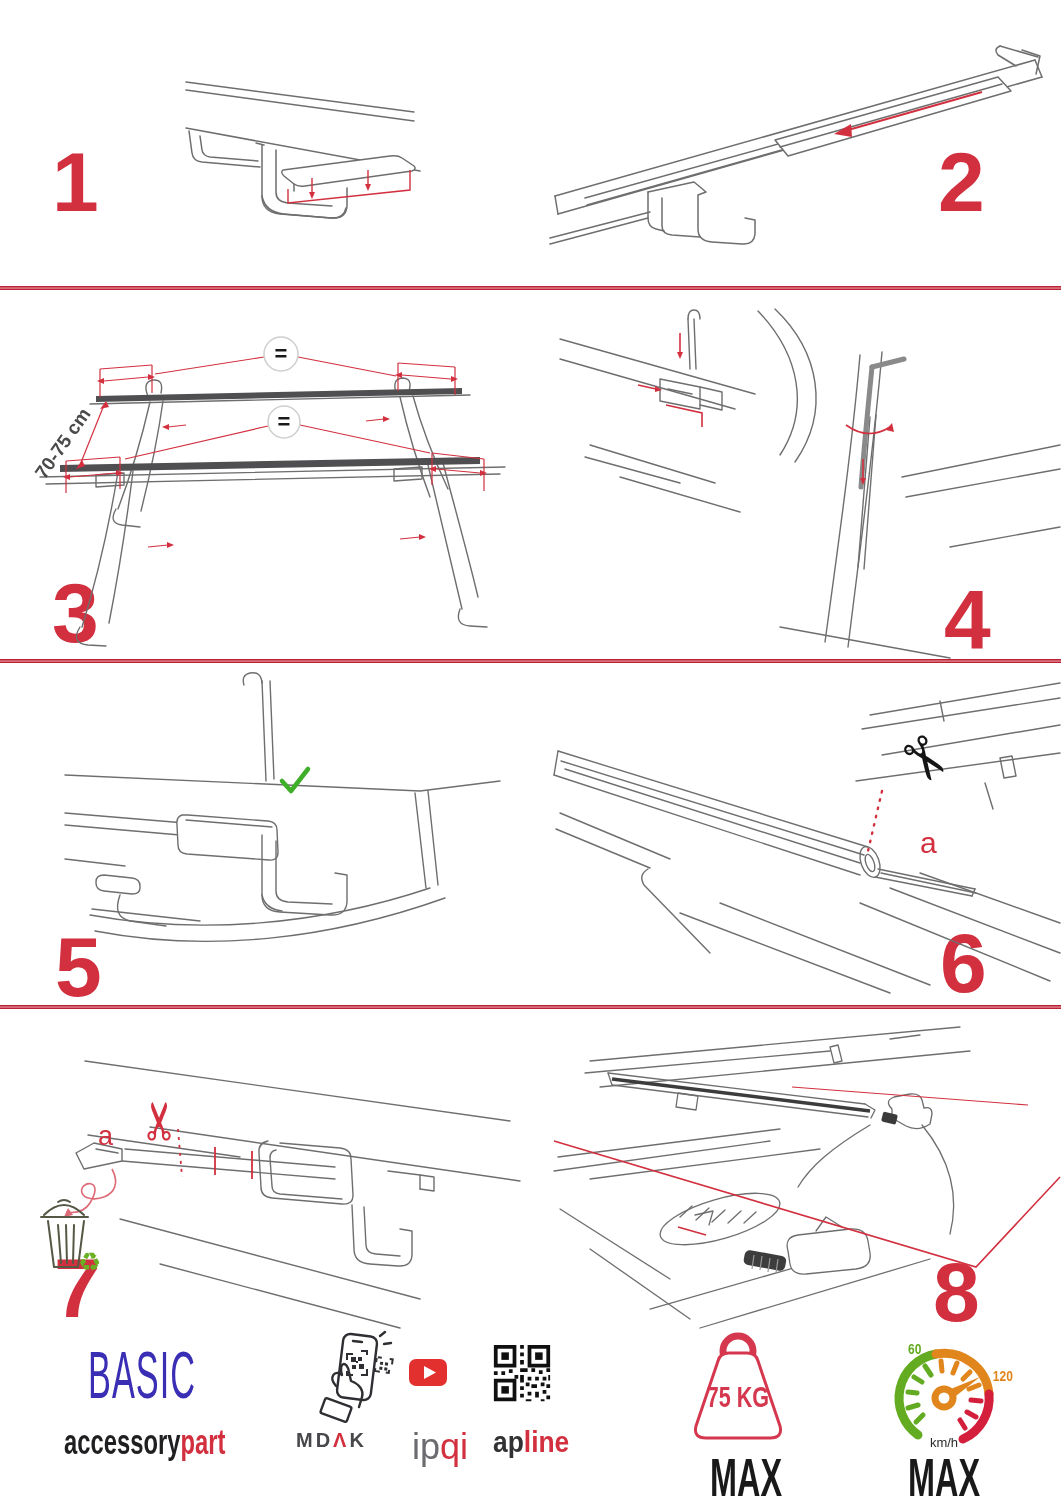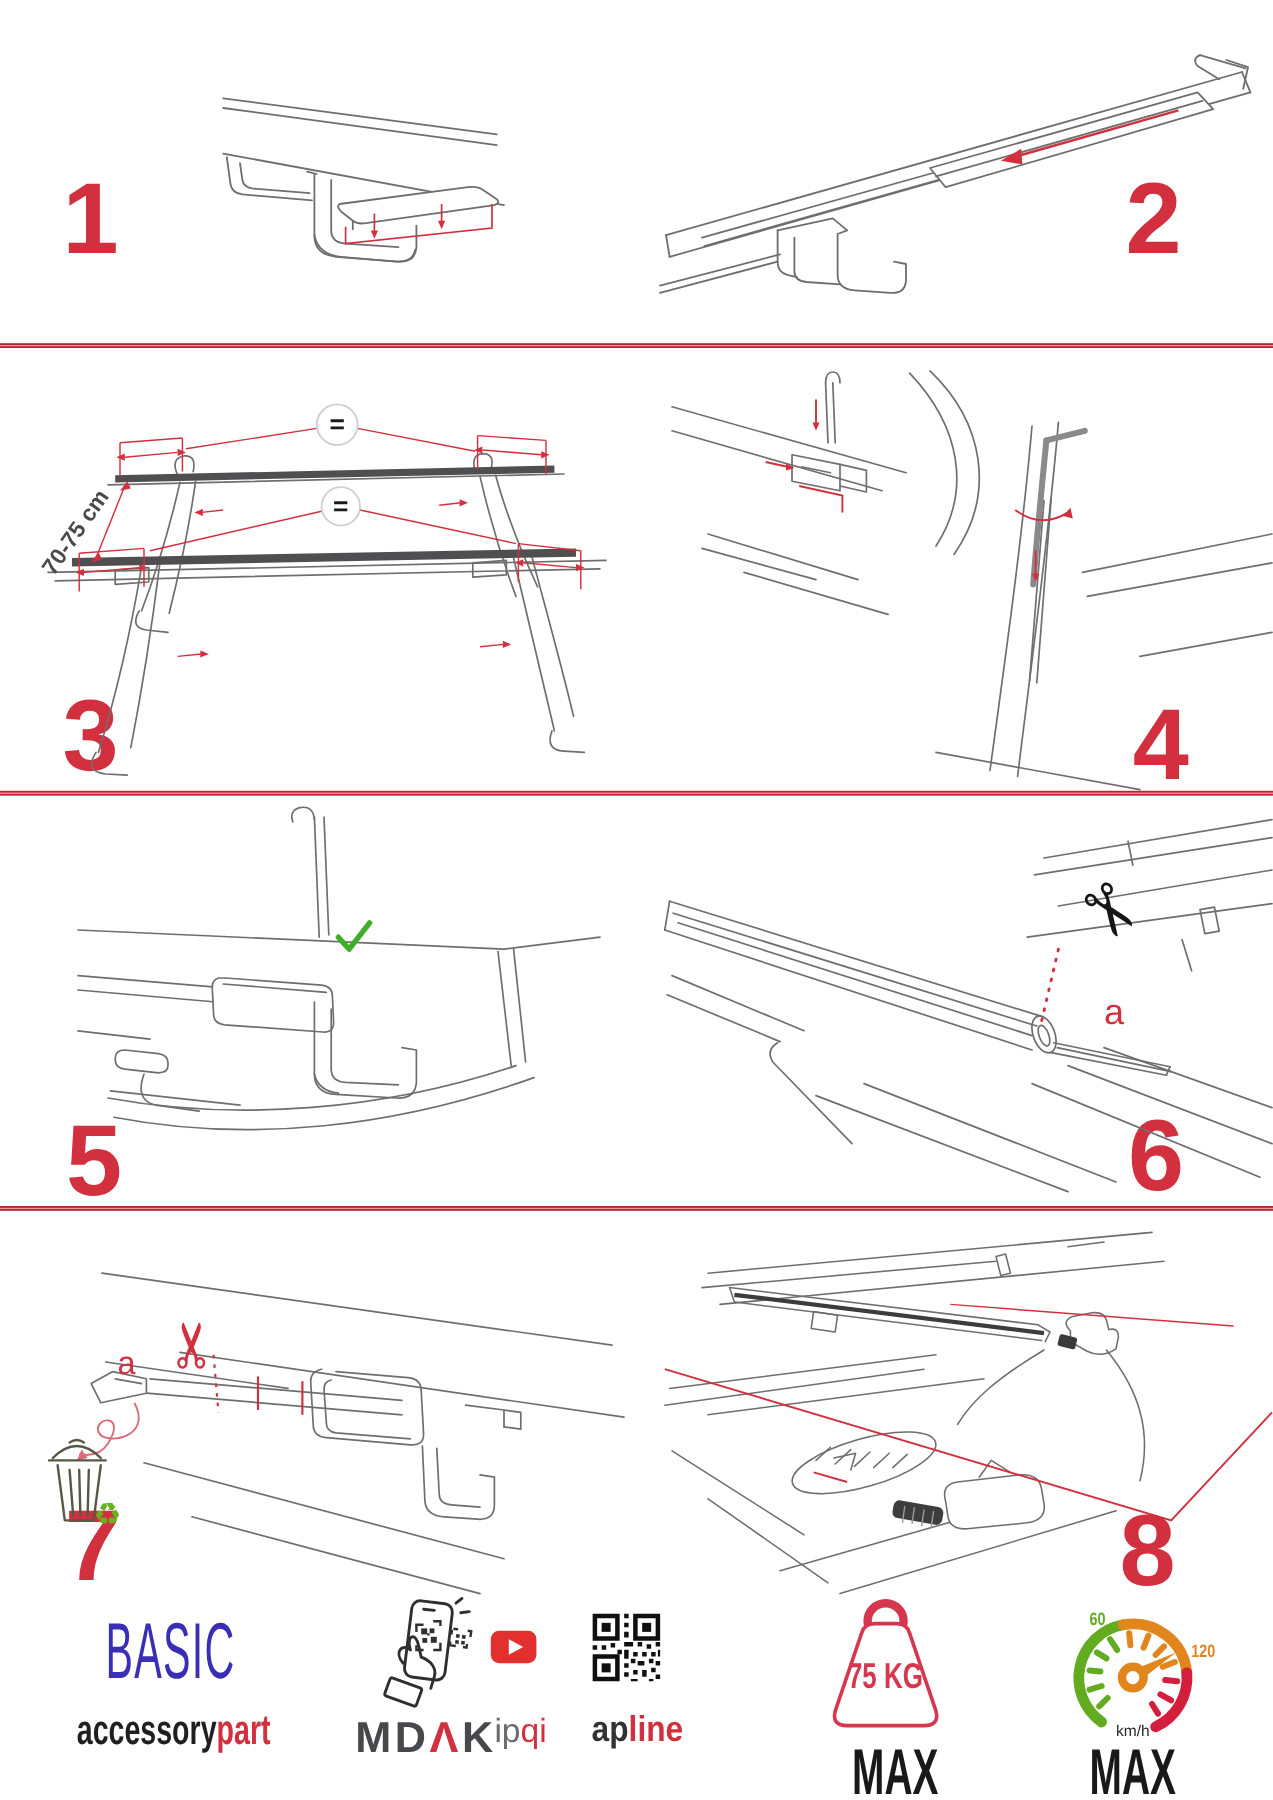--- a/index.html
+++ b/index.html
@@ -8,24 +8,24 @@
   .sep{position:absolute;left:0;width:1061px;height:4px;
        background:linear-gradient(180deg,#b92134 0%,#b92134 28%,#ea97a0 46%,#ea97a0 56%,#b92134 74%,#b92134 100%);}
   .step-num{position:absolute;font-size:84px;font-weight:bold;line-height:1;color:#d2303f;letter-spacing:0;}
   svg{position:absolute;overflow:visible;}
   .art line,.art path,.art ellipse,.art circle{vector-effect:non-scaling-stroke;}
   .brand-title{position:absolute;left:88px;top:1342px;font-size:66px;font-weight:400;color:#3a2eb5;
                transform:scaleX(0.52);transform-origin:left top;letter-spacing:2px;line-height:1;}
   .brand-sub{position:absolute;left:64px;top:1424px;font-size:35px;font-weight:bold;line-height:1;
              transform:scaleX(0.68);transform-origin:left top;white-space:nowrap;}
   .brand-sub .black{color:#1f1f22;} .brand-sub .red{color:#d2303f;}
-  .mdak{position:absolute;left:296px;top:1430px;font-size:36px;font-weight:bold;color:#48484c;
+  .mdak{position:absolute;left:296px;top:1430px;font-size:20px;font-weight:bold;color:#48484c;
         letter-spacing:3px;line-height:1;white-space:nowrap;}
   .mdak .lam{color:#d2303f;}
-  .ipqi{position:absolute;left:412px;top:1429px;font-size:28px;color:#6b6b70;line-height:1;white-space:nowrap;}
+  .ipqi{position:absolute;left:412px;top:1429px;font-size:36px;color:#6b6b70;line-height:1;white-space:nowrap;}
   .ipqi .red{color:#d2303f;}
   .apline{position:absolute;left:493px;top:1427px;font-size:30px;font-weight:bold;line-height:1;white-space:nowrap;
           transform:scaleX(0.88);transform-origin:left top;}
   .apline .dark{color:#323235;} .apline .red{color:#d2303f;}
   .max-label{position:absolute;font-size:54px;font-weight:bold;color:#191919;line-height:1;
              transform:scaleX(0.60);transform-origin:left top;}
 </style>
 </head>
 <body>
 

